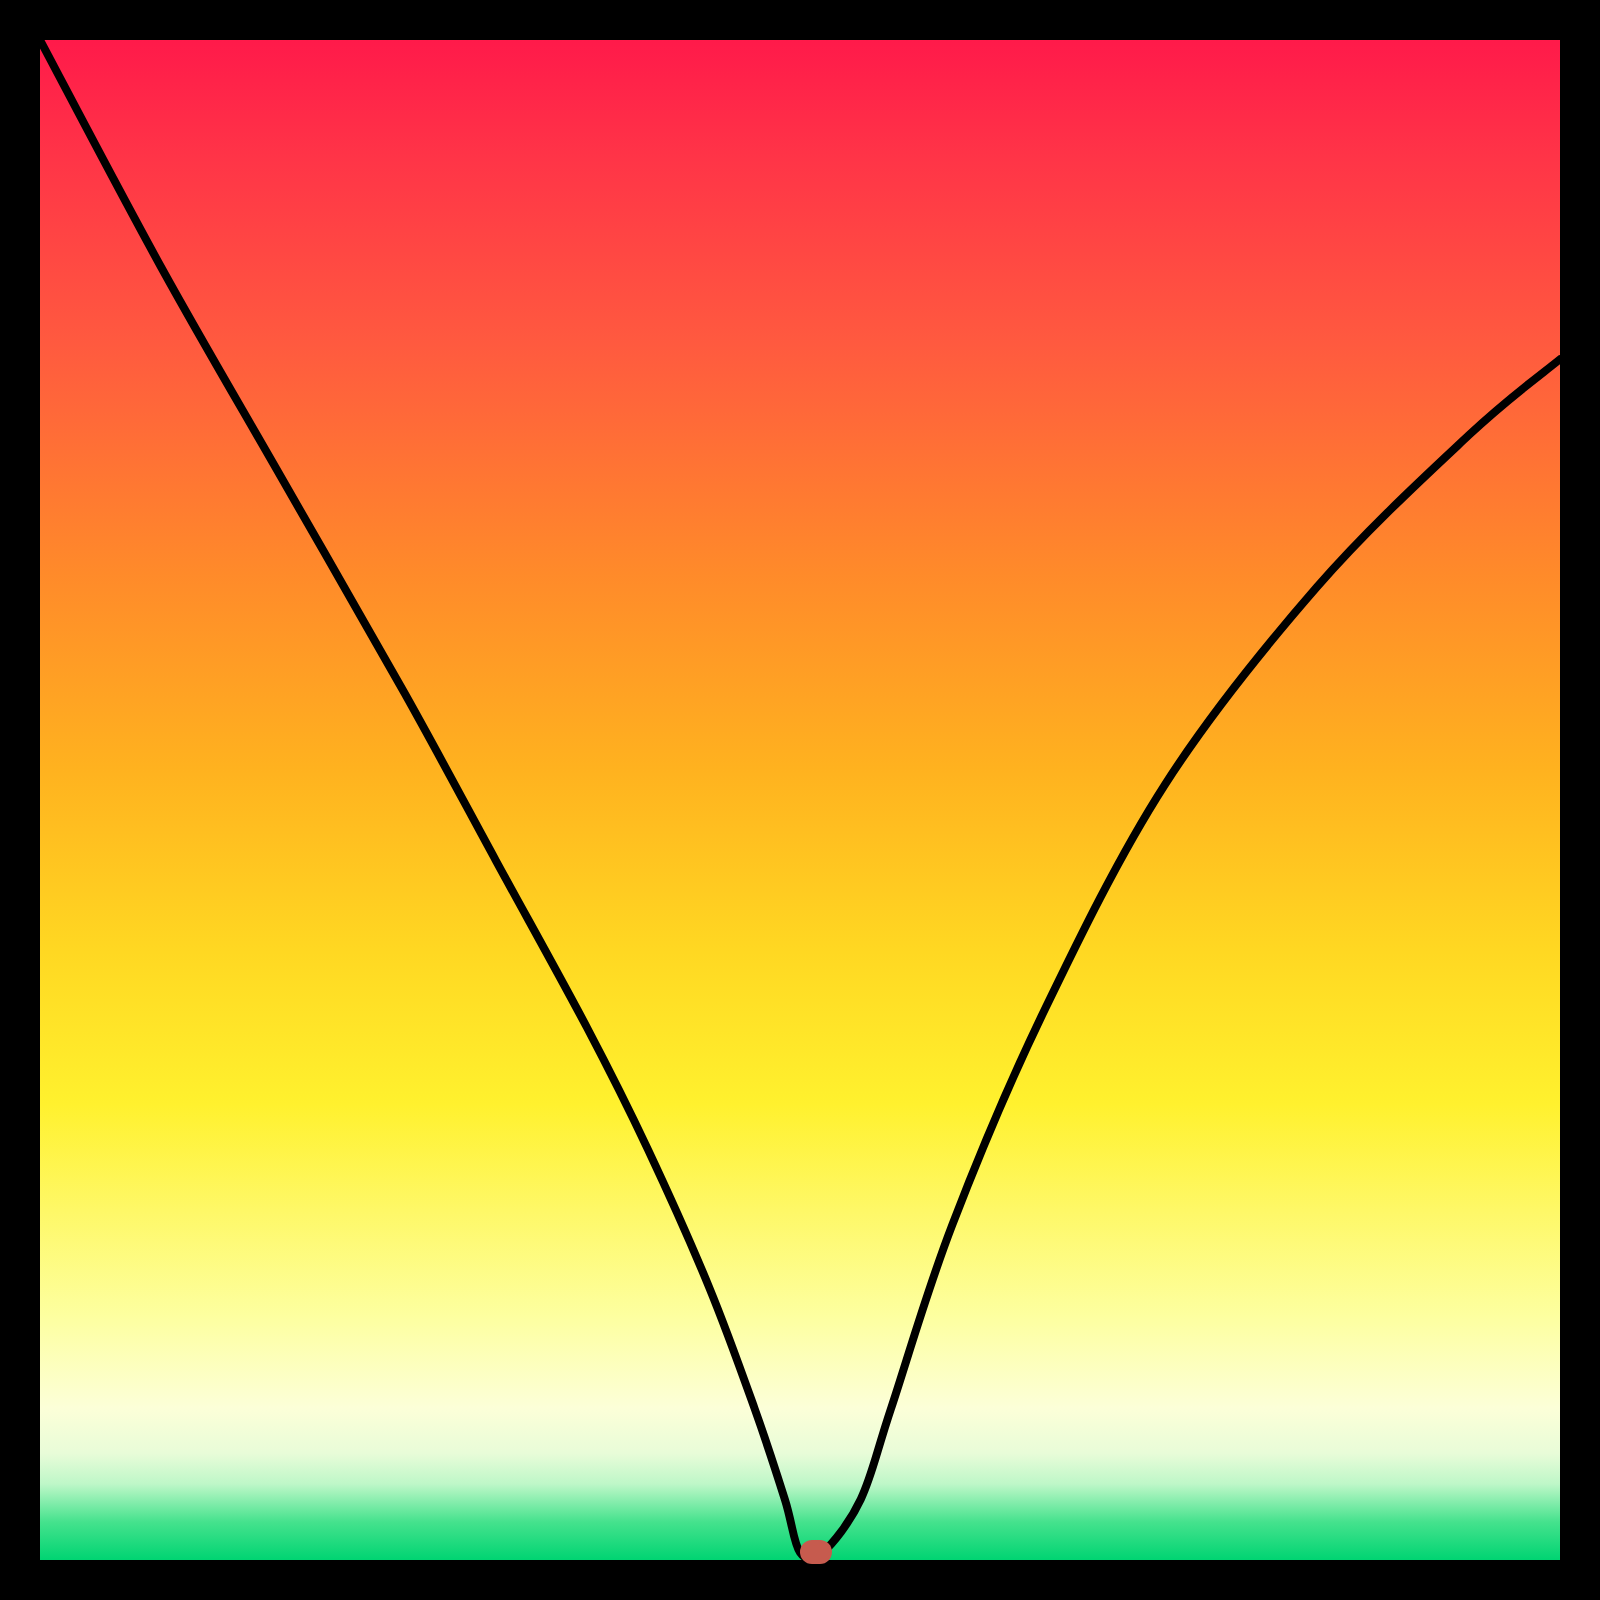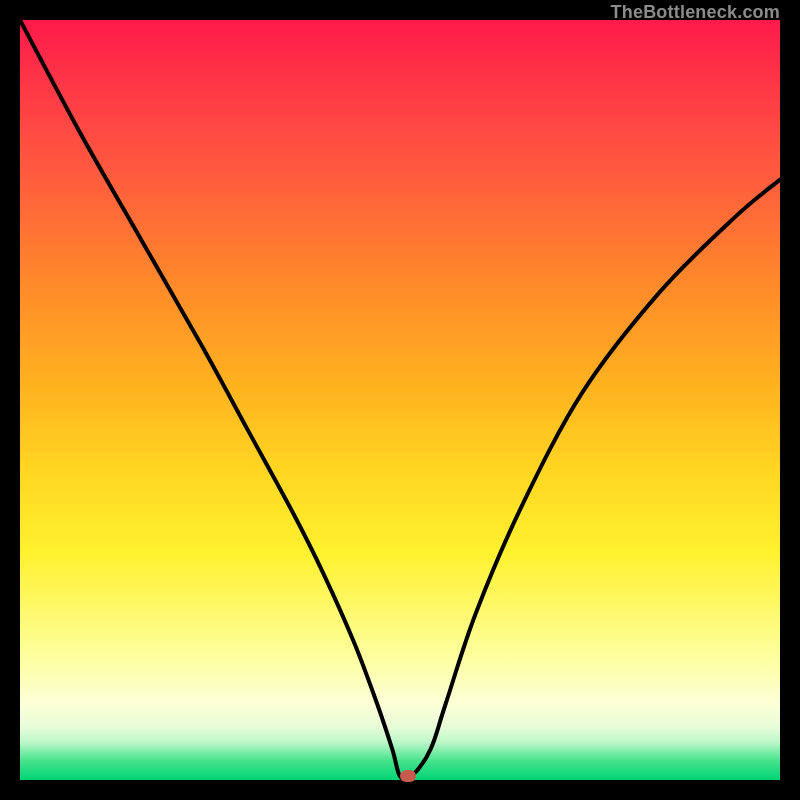--- a/index.html
+++ b/index.html
@@ -60,20 +60,19 @@
     width: 16px;
     height: 12px;
     background: #c65b4e;
     border-radius: 6px;
   }
 </style>
 </head>
 <body>
 
 <div class="frame">
-  <div class="watermark">TheBottleneck.com</div>
   <div class="plot-area">
     <svg class="curve-svg" viewBox="0 0 760 760" preserveAspectRatio="none">
       <path fill="none" stroke="#000000" stroke-width="4" stroke-linecap="round" d="M 0.00 0.00 C 10.13 19.00, 40.53 77.27, 60.80 114.00 C 81.07 150.73, 101.33 184.93, 121.60 220.40 C 141.87 255.87, 164.67 295.13, 182.40 326.80 C 200.13 358.47, 212.80 382.53, 228.00 410.40 C 243.20 438.27, 260.93 469.93, 273.60 494.00 C 286.27 518.07, 293.87 533.27, 304.00 554.80 C 314.13 576.33, 325.53 601.67, 334.40 623.20 C 343.27 644.73, 350.87 666.27, 357.20 684.00 C 363.53 701.73, 368.60 717.57, 372.40 729.60 C 376.20 741.63, 376.83 751.77, 380.00 756.20 C 383.17 760.63, 386.33 760.63, 391.40 756.20 C 396.47 751.77, 404.70 741.63, 410.40 729.60 C 416.10 717.57, 418.00 706.80, 425.60 684.00 C 433.20 661.20, 443.33 625.73, 456.00 592.80 C 468.67 559.87, 483.87 523.13, 501.60 486.40 C 519.33 449.67, 539.60 407.87, 562.40 372.40 C 585.20 336.93, 613.07 302.73, 638.40 273.60 C 663.73 244.47, 694.13 216.60, 714.40 197.60 C 734.67 178.60, 752.40 165.93, 760.00 159.60" id="curve-path"></path>
     </svg>
     <div class="marker" id="marker" style="left: 379.6px; top: 750.2px; background: rgb(198, 91, 78);"></div>
   </div>
 </div>
 
 </body></html>

